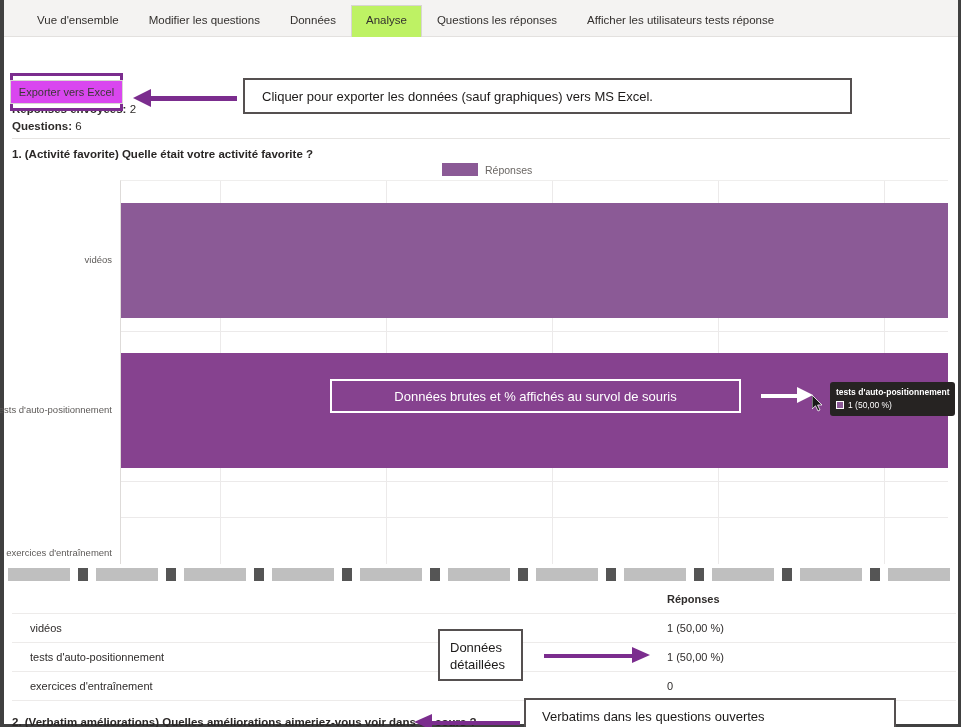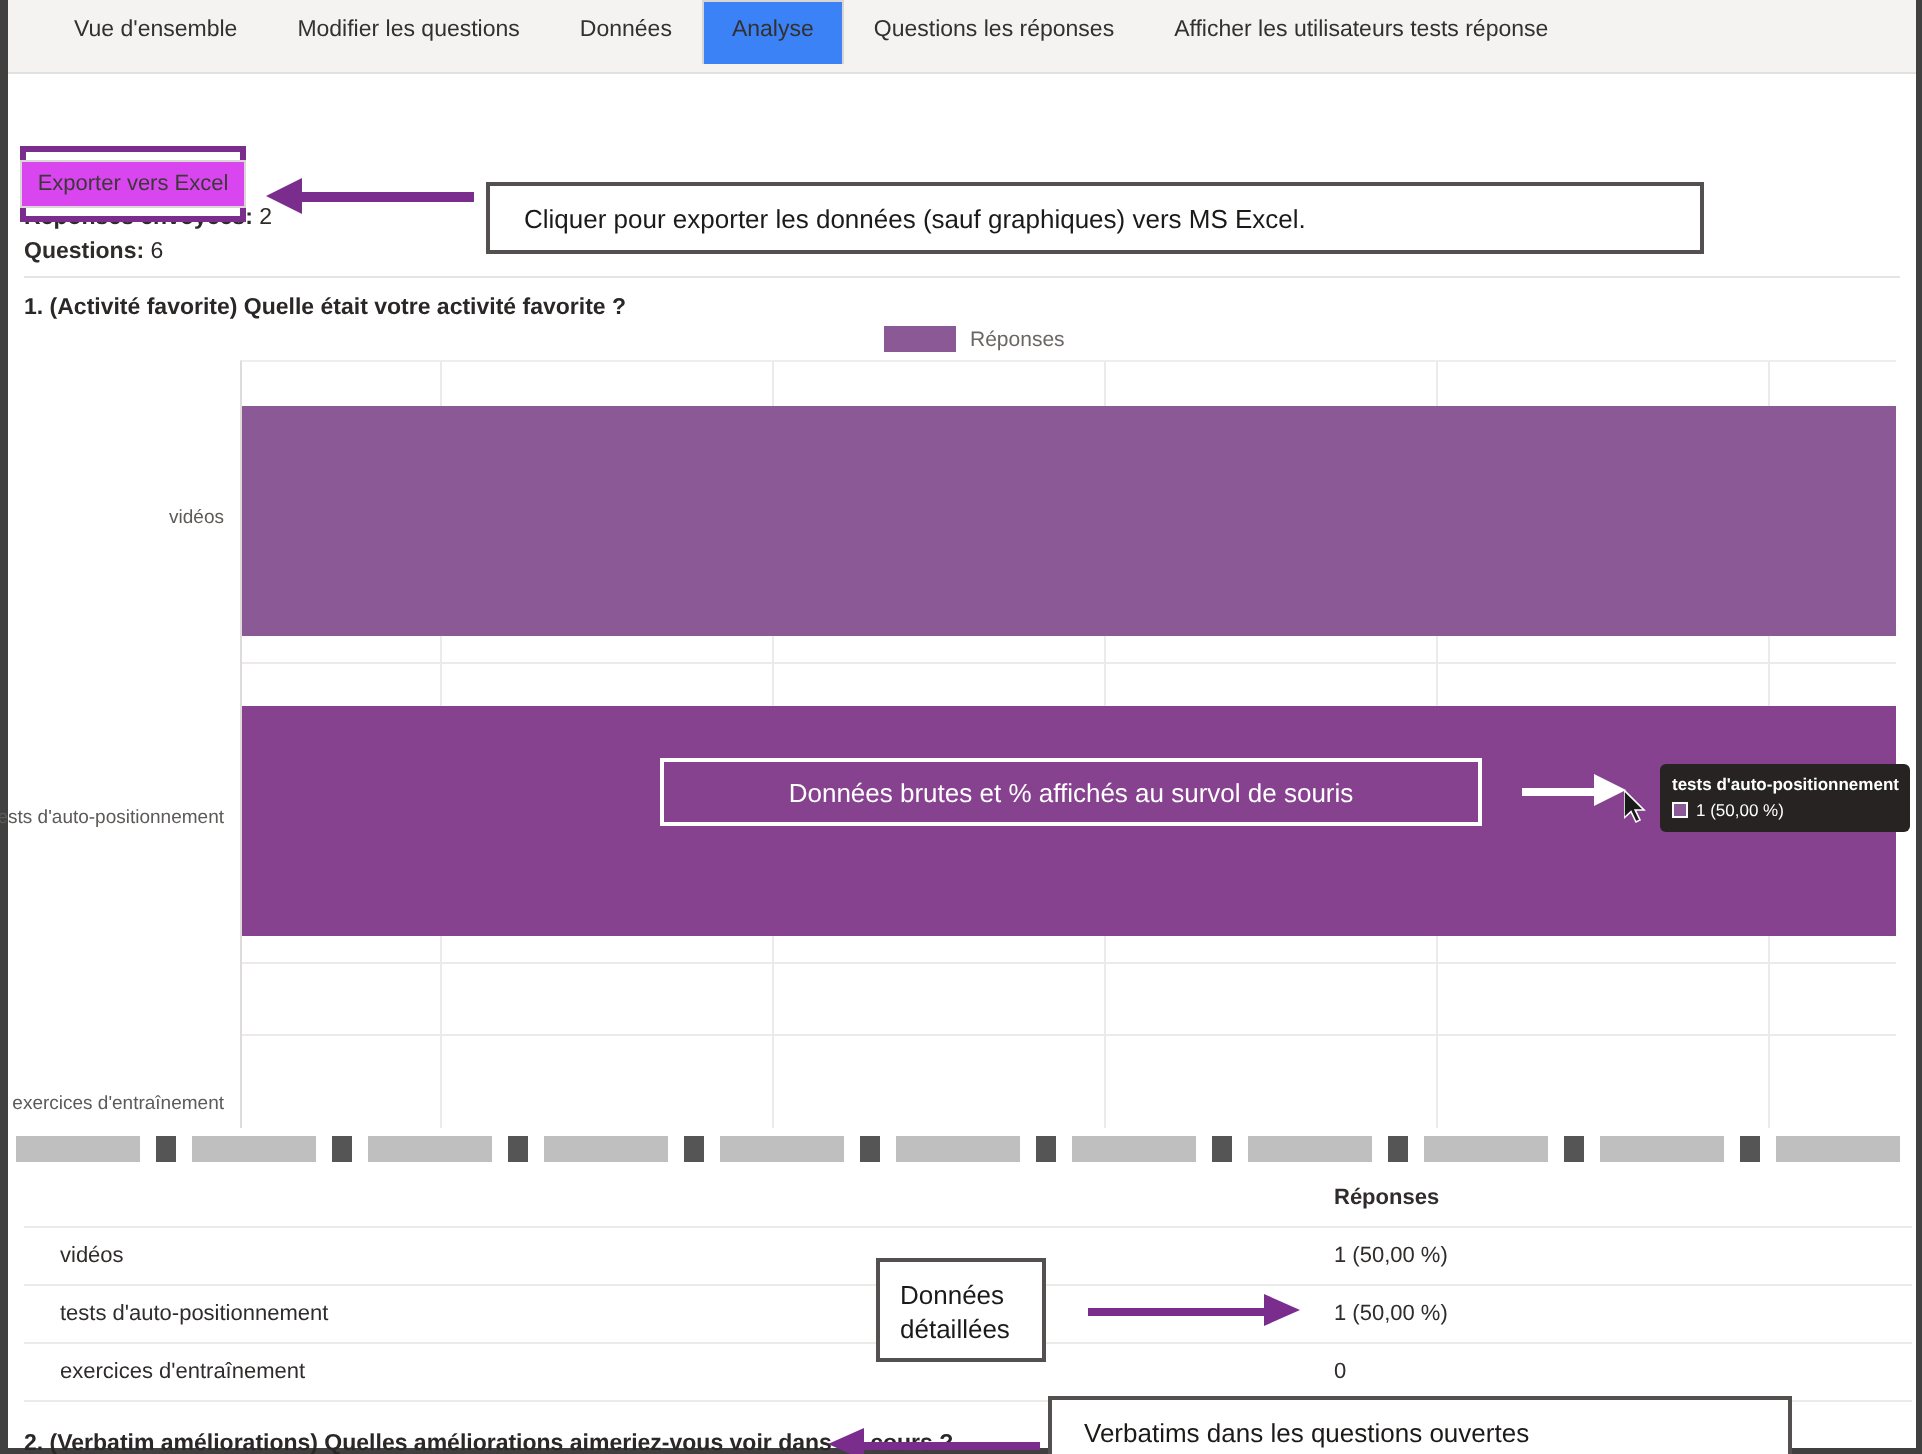--- a/index.html
+++ b/index.html
@@ -19,37 +19,37 @@
     border-top: 0;
   }
 
   
   .tabstrip {
     position: relative;
     height: 37px;
     background: #f4f3f2;
     border-bottom: 1px solid #e3e1df;
     display: flex;
-    align-items: flex-start;
+    align-items: flex-end;
     padding-left: 18px;
   }
   .tab {
     font-size: 11.5px;
     color: #33302e;
     padding: 8px 14px 9px 14px;
     line-height: 1;
     height: 31px;
     display: flex; align-items: center;
     white-space: nowrap;
     border: 1px solid transparent;
     border-bottom: none;
     cursor: pointer;
   }
   .tab.active {
-    background: #3b82f6;
+    background: #bef264;
     border-color: #d8d5d2;
     position: relative;
     z-index: 2;
     margin-bottom: -1px;
     height: 32px;
   }
 
   
   .content { position: relative; padding: 0 0 0 0; }
 
@@ -92,21 +92,21 @@
   
   .callout {
     position: absolute;
     background: #ffffff;
     border: 2px solid #555050;
     display: flex; align-items: center;
     font-size: 13px;
     color: #1c1a19;
     z-index: 14;
   }
-  .callout.c1 { left: 239px; top: 54px; width: 609px; height: 36px; padding-left: 17px; }
+  .callout.c1 { left: 239px; top: 41px; width: 609px; height: 36px; padding-left: 17px; }
   .callout.c3 {
     left: 434px; top: 592px; width: 85px; height: 52px;
     padding-left: 10px; font-size: 13px; line-height: 17px;
     display: block; padding-top: 8px;
   }
   .callout.c4 {
     left: 520px; top: 661px; width: 372px; height: 51px;
     padding-left: 16px; line-height: 19px; display: block; padding-top: 7px;
   }
 

